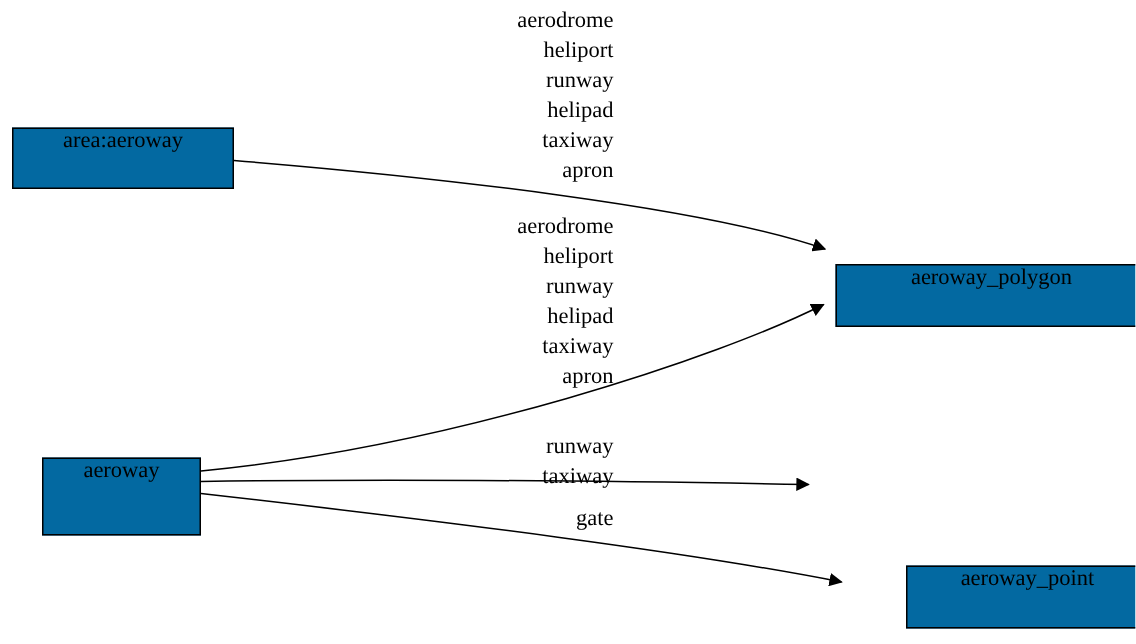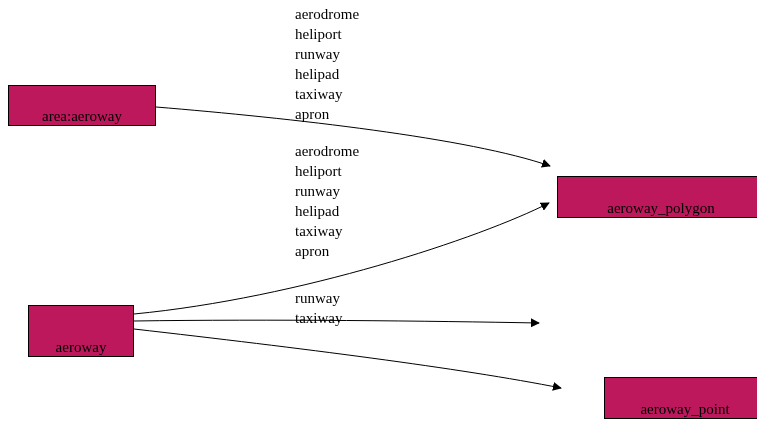--- a/index.html
+++ b/index.html
@@ -29,30 +29,30 @@
     }
     .edge-layer path.edge {
       fill: none;
       stroke: #000000;
       stroke-width: 1;
     }
     .node {
       position: absolute;
       box-sizing: border-box;
       border: 1px solid #000000;
-      background: #be185d;
+      background: #0369a1;
       display: flex;
-      align-items: flex-end;
+      align-items: flex-start;
       justify-content: center;
       font-size: 15px;
       white-space: nowrap;
     }
     .edge-label {
       position: absolute;
-      text-align: left;
+      text-align: right;
       font-size: 15px;
       line-height: 20px;
       white-space: nowrap;
     }
   </style>
 </head>
 <body>
 
 <div class="canvas">
 
@@ -101,14 +101,17 @@
     <div>helipad</div>
     <div>taxiway</div>
     <div>apron</div>
   </div>
 
   <div class="edge-label" style="left:295px; top:288px; width:114px;">
     <div>runway</div>
     <div>taxiway</div>
   </div>
 
+  <div class="edge-label" style="left:295px; top:336px; width:114px;">
+    <div>gate</div>
+  </div>
 
 </div>
 
 </body></html>

